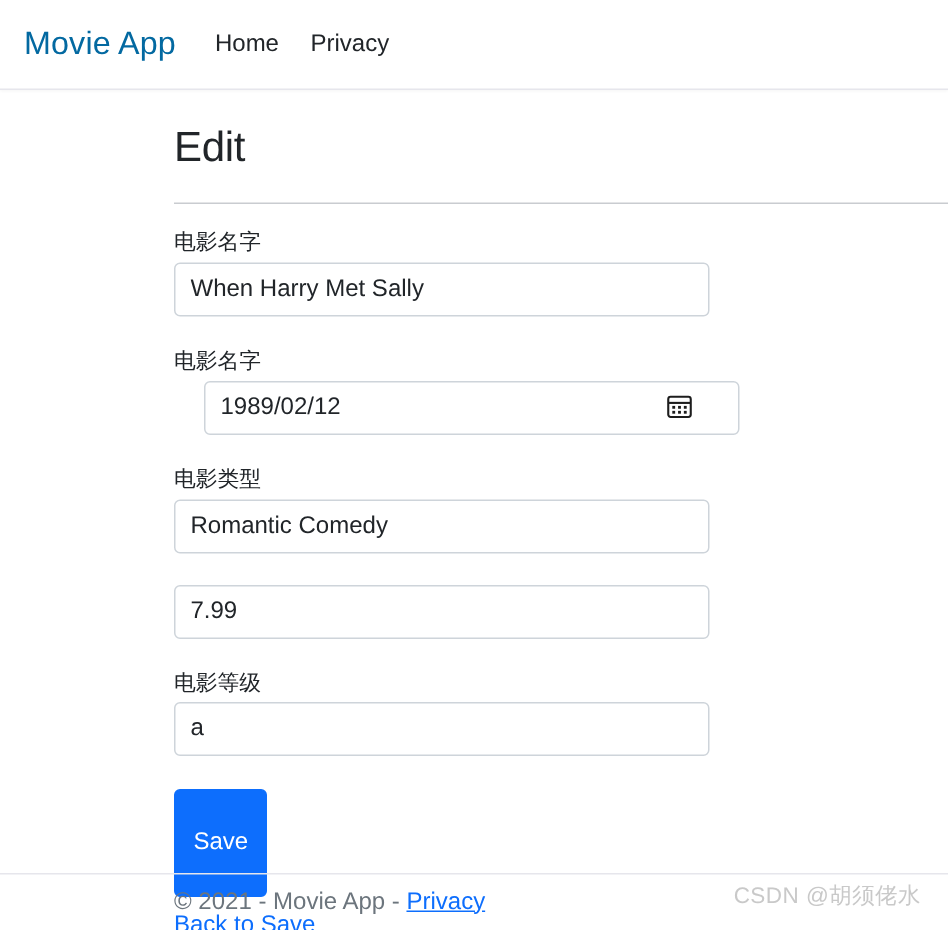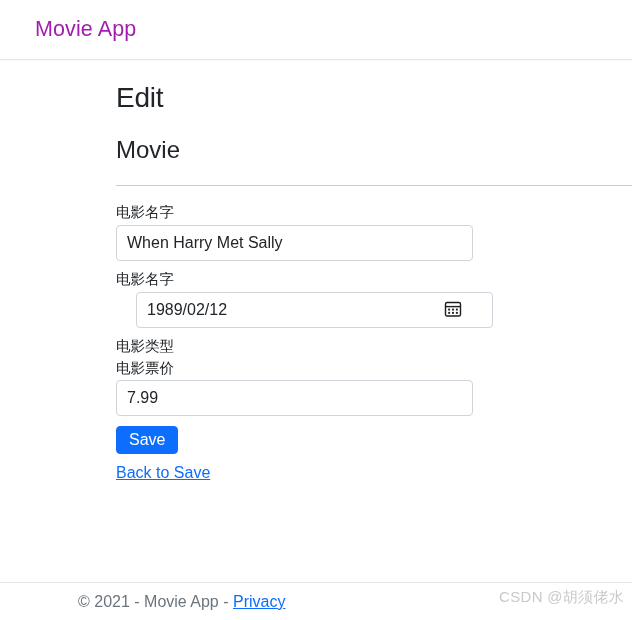--- a/index.html
+++ b/index.html
@@ -25,25 +25,24 @@
     border-bottom: 1px solid #e6e6ec;
     box-shadow: 0 1px 2px rgba(0,0,0,.035);
     display: flex;
     align-items: center;
     padding: 0 16px;
     position: relative;
     z-index: 5;
   }
   .navbar-brand {
     font-size: 21.5px;
-    color: #a21caf;
+    color: #0369a1;
     text-decoration: none;
     letter-spacing: .1px;
     white-space: nowrap;
-    margin-left: 19px;
   }
   .nav-links {
     display: flex;
     align-items: center;
     margin-left: 26px;
     gap: 21px;
   }
   .nav-link {
     font-size: 16px;
     color: #212529;
@@ -102,21 +101,21 @@
     height: 36px;
     padding: 4px 10px;
     font-family: "Liberation Sans", sans-serif;
     font-size: 16px;
     line-height: 26px;
     color: #212529;
     background: #ffffff;
     border: 1px solid #ced4da;
     border-radius: 4px;
     outline: none;
-    margin-bottom: 9px;
+    margin-bottom: 21px;
   }
   .form-control::placeholder { color: #9aa0a6; }
   .date-wrap {
     position: relative;
     width: 357px;
     padding-left: 20px;
   }
   .date-wrap .form-control { width: 357px; padding-right: 32px; }
   .calendar-icon {
     position: absolute;
@@ -129,21 +128,21 @@
   }
 
   .btn-primary {
     display: inline-block;
     background: #0d6efd;
     border: 1px solid #0d6efd;
     color: #ffffff;
     font-family: "Liberation Sans", sans-serif;
     font-size: 16px;
     line-height: 1.5;
-    padding: 1px 12px;
+    padding: 23px 12px;
     border-radius: 4px;
     cursor: pointer;
     margin-top: 1px;
   }
   .back-link {
     display: inline-block;
     color: #0d6efd;
     font-size: 16px;
     text-decoration: underline;
     margin-top: 10px;
@@ -156,48 +155,51 @@
     bottom: 0;
     width: 632px;
     height: 38px;
     border-top: 1px solid #e6e6ec;
     color: #6c757d;
     font-size: 16px;
     display: flex;
     align-items: center;
   }
   .footer-text {
-    padding-left: 78px;
+    padding-left: 116px;
     white-space: nowrap;
   }
   .footer-link {
     color: #0d6efd;
     text-decoration: underline;
   }
   .watermark {
     position: absolute;
-    right: 8px;
+    right: 18px;
     bottom: 13px;
     font-size: 15px;
     color: #c9c9c9;
     white-space: nowrap;
     letter-spacing: .3px;
   }
 </style>
 </head>
 <body>
 
 <div class="navbar">
   <a class="navbar-brand" href="#">Movie App</a>
+  <div class="nav-links">
+    <a class="nav-link" href="#">Home</a>
+    <a class="nav-link" href="#">Privacy</a>
+  </div>
 </div>
 
 <div class="container">
 
   <h1 class="page-title">Edit</h1>
-  <h4 class="page-subtitle">Movie</h4>
   <hr class="divider">
 
   <form class="form-area">
 
     
     <div class="form-group">
       <label class="control-label">电影名字</label>
       <input class="form-control" type="text" value="When Harry Met Sally" style="">
     </div>
 
@@ -217,29 +219,33 @@
             <rect x="8.05" y="11.9" width="1.9" height="1.9" fill="#1d1d1d"></rect>
             <rect x="11.9" y="11.9" width="1.9" height="1.9" fill="#1d1d1d"></rect>
           </svg>
         </span>
       </div>
     </div>
 
     
     <div class="form-group">
       <label class="control-label">电影类型</label>
-    </div>
-
-    
-    <div class="form-group">
-      <label class="control-label">电影票价</label>
+      <input class="form-control" type="text" value="Romantic Comedy" style="">
+    </div>
+
+    
+    <div class="form-group">
       <input class="form-control" type="text" value="7.99" style="">
     </div>
 
     
+    <div class="form-group">
+      <label class="control-label">电影等级</label>
+      <input class="form-control" type="text" value="a" style="">
+    </div>
 
     <button type="button" class="btn-primary">Save</button>
     <br>
     <a class="back-link" href="#">Back to Save</a>
 
   </form>
 </div>
 
 <div class="footer">
   <div class="footer-text">

